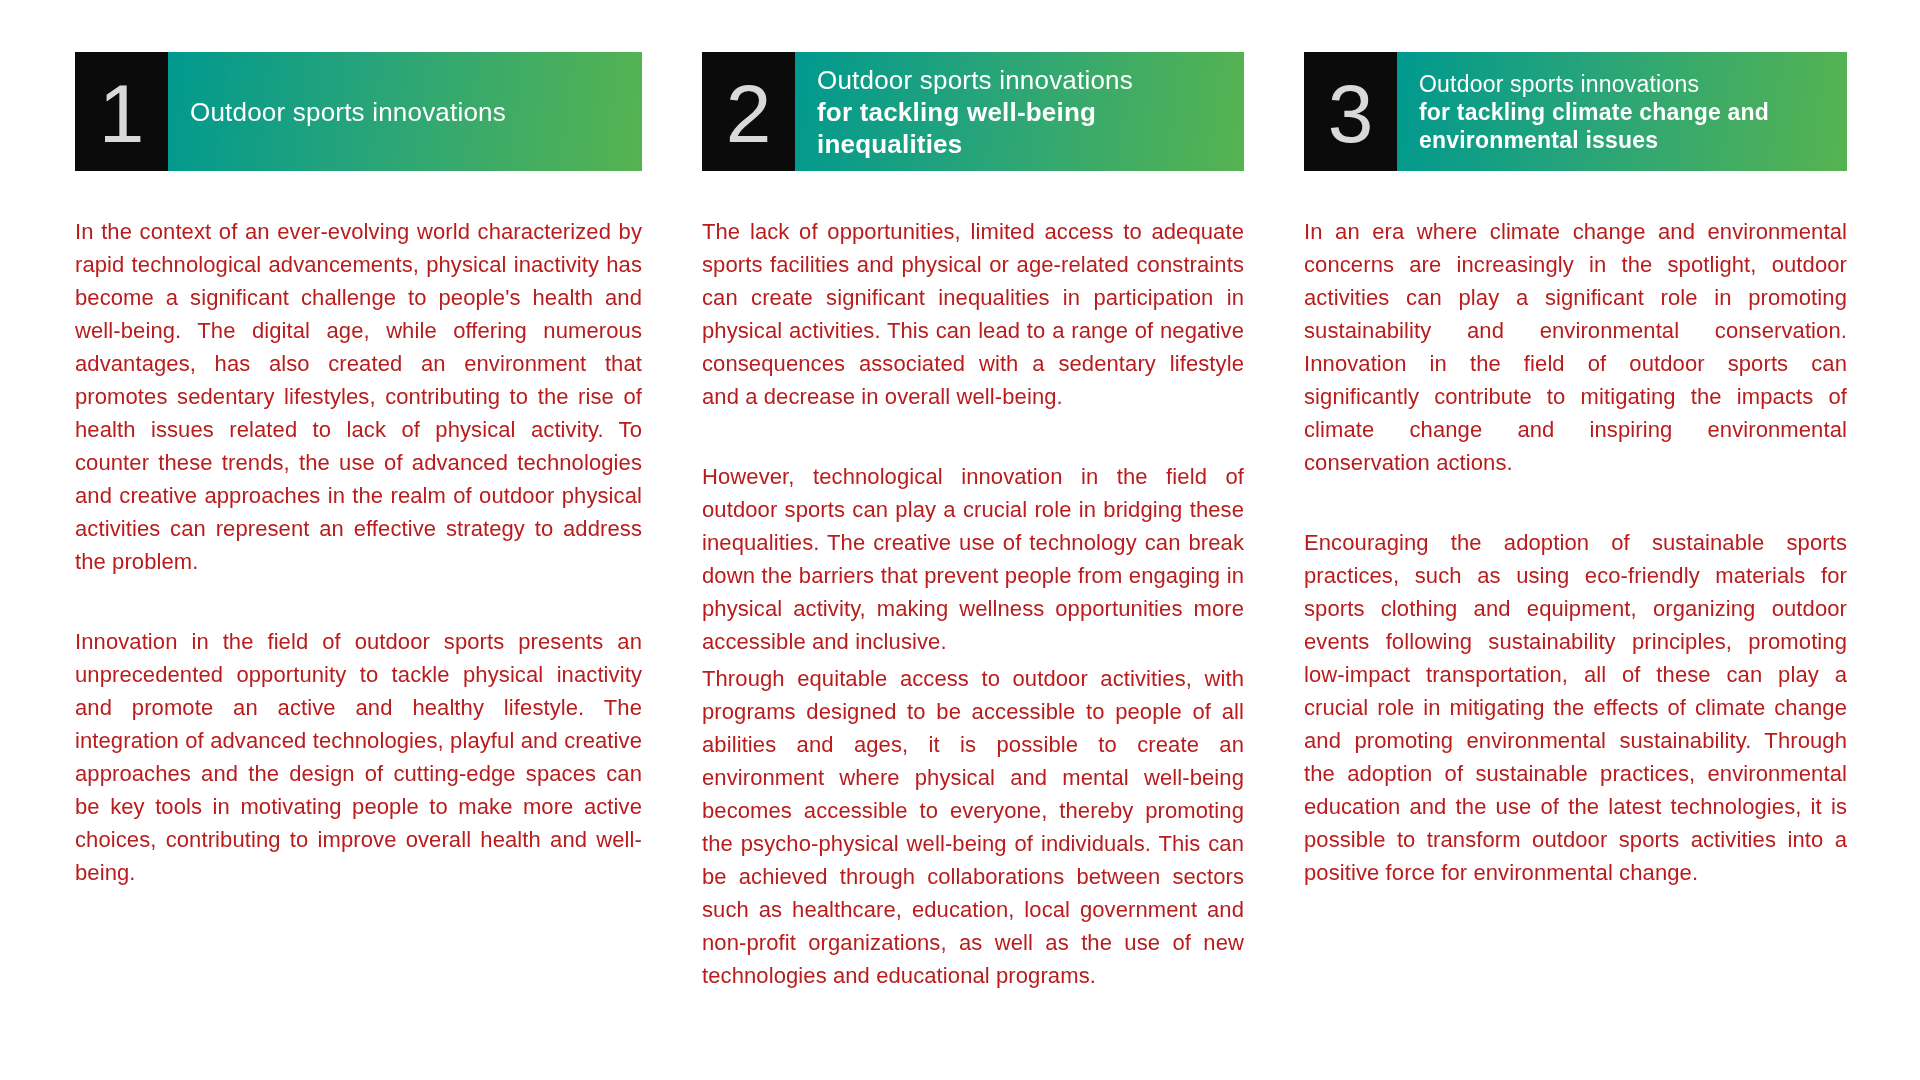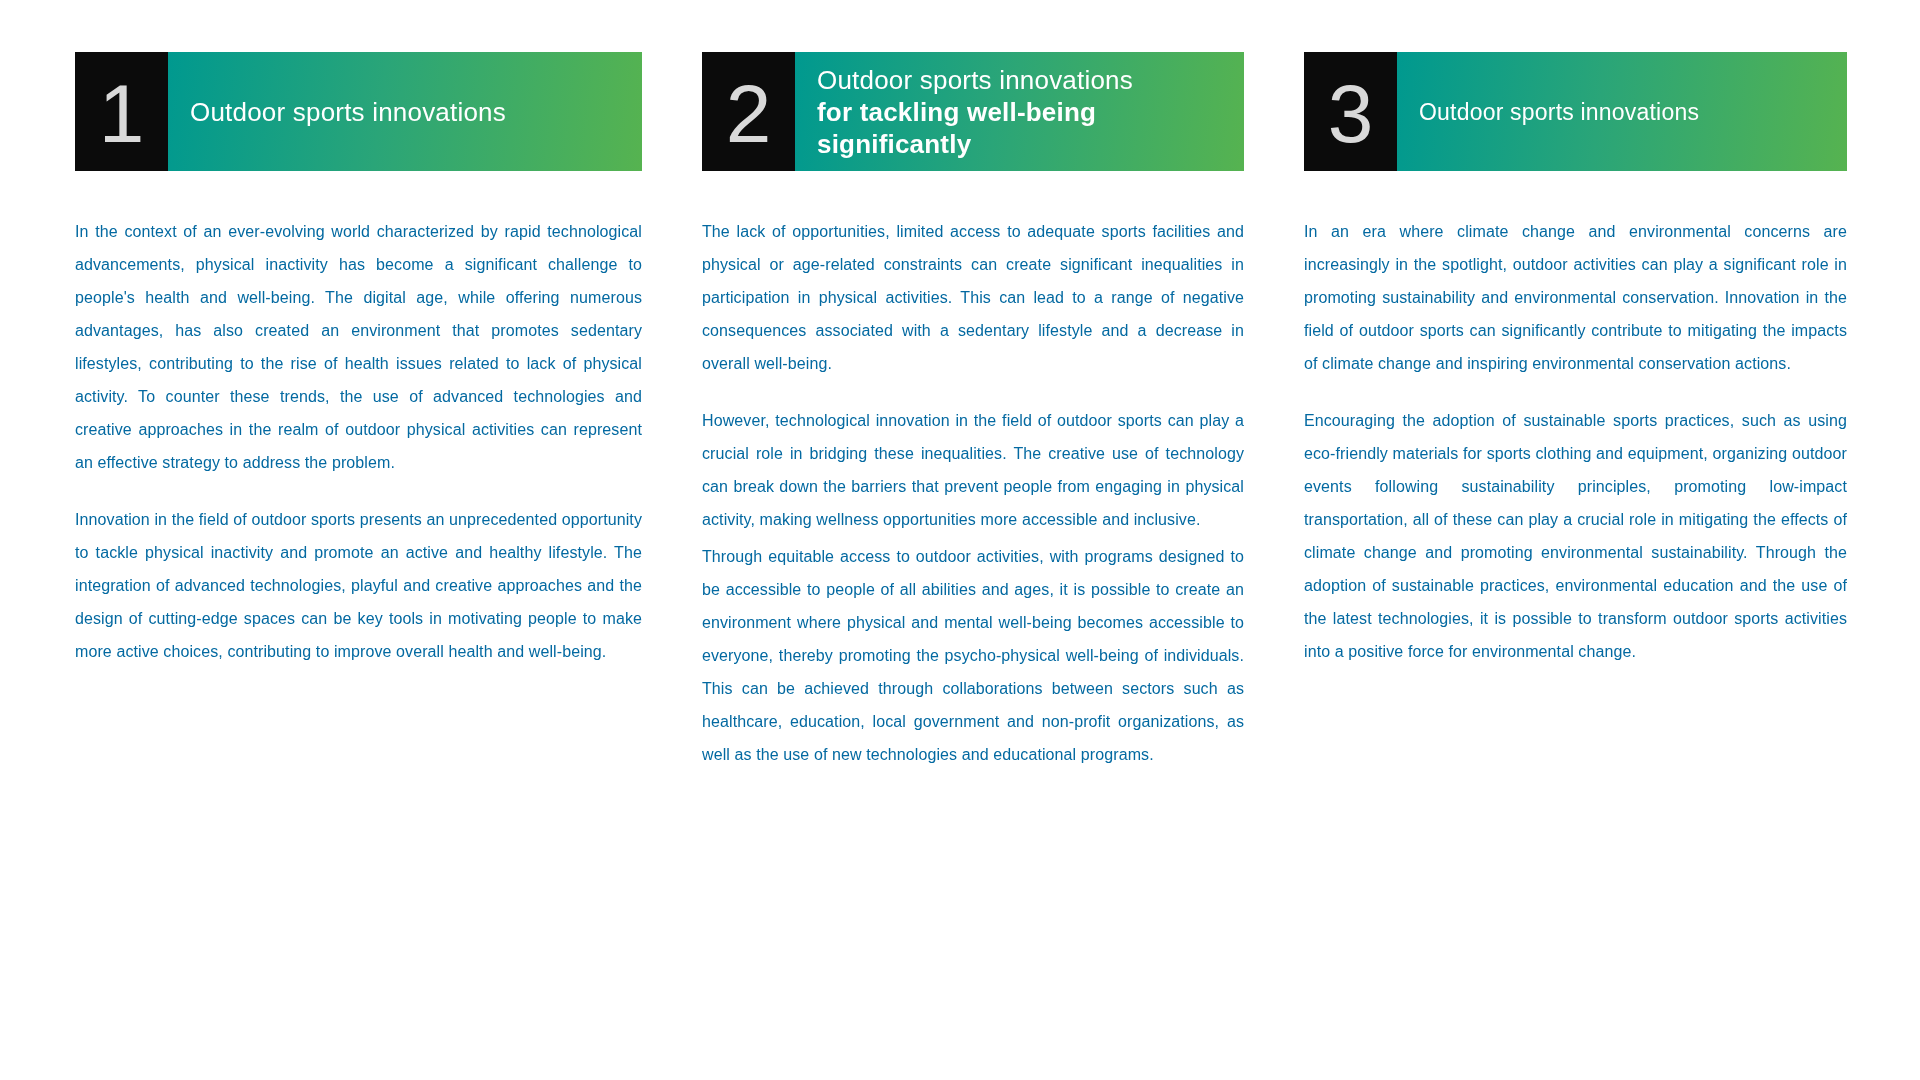--- a/index.html
+++ b/index.html
@@ -59,28 +59,28 @@
   .t2 {
     font-weight: 700;
     font-size: 26px;
     line-height: 32px;
     letter-spacing: 0.2px;
   }
   .col-3 .t1, .col-3 .t2 { font-size: 23px; line-height: 28px; }
 
   .body {
     margin-top: 44px;
-    color: #0369a1;
-    font-size: 16px;
+    color: #b91c1c;
+    font-size: 22px;
     line-height: 33px;
     text-align: justify;
     letter-spacing: 0.1px;
   }
   .body p { margin: 0; }
-  .body p + p { margin-top: 24px; }
+  .body p + p { margin-top: 47px; }
   .body p.tight { margin-top: 4px; }
 </style>
 </head>
 <body>
 
 <div class="page">
 
   <section class="col col-1">
     <header class="banner">
       <div class="num-box">
@@ -96,37 +96,38 @@
     </div>
   </section>
 
   <section class="col col-2">
     <header class="banner">
       <div class="num-box">
         <span class="num">2</span>
       </div>
       <div class="banner-title">
         <span class="t1">Outdoor sports innovations</span>
-        <span class="t2">for tackling well-being significantly</span>
+        <span class="t2">for tackling well-being inequalities</span>
       </div>
     </header>
     <div class="body">
       <p>The lack of opportunities, limited access to adequate sports facilities and physical or age-related constraints can create significant inequalities in participation in physical activities. This can lead to a range of negative consequences associated with a sedentary lifestyle and a decrease in overall well-being.</p>
       <p>However, technological innovation in the field of outdoor sports can play a crucial role in bridging these inequalities. The creative use of technology can break down the barriers that prevent people from engaging in physical activity, making wellness opportunities more accessible and inclusive.</p>
       <p class="tight">Through equitable access to outdoor activities, with programs designed to be accessible to people of all abilities and ages, it is possible to create an environment where physical and mental well-being becomes accessible to everyone, thereby promoting the psycho-physical well-being of individuals. This can be achieved through collaborations between sectors such as healthcare, education, local government and non-profit organizations, as well as the use of new technologies and educational programs.</p>
     </div>
   </section>
 
   <section class="col col-3">
     <header class="banner">
       <div class="num-box">
         <span class="num">3</span>
       </div>
       <div class="banner-title">
         <span class="t1">Outdoor sports innovations</span>
+        <span class="t2">for tackling climate change and environmental issues</span>
       </div>
     </header>
     <div class="body">
       <p>In an era where climate change and environmental concerns are increasingly in the spotlight, outdoor activities can play a significant role in promoting sustainability and environmental conservation. Innovation in the field of outdoor sports can significantly contribute to mitigating the impacts of climate change and inspiring environmental conservation actions.</p>
       <p>Encouraging the adoption of sustainable sports practices, such as using eco-friendly materials for sports clothing and equipment, organizing outdoor events following sustainability principles, promoting low-impact transportation, all of these can play a crucial role in mitigating the effects of climate change and promoting environmental sustainability. Through the adoption of sustainable practices, environmental education and the use of the latest technologies, it is possible to transform outdoor sports activities into a positive force for environmental change.</p>
     </div>
   </section>
 
 </div>
 

